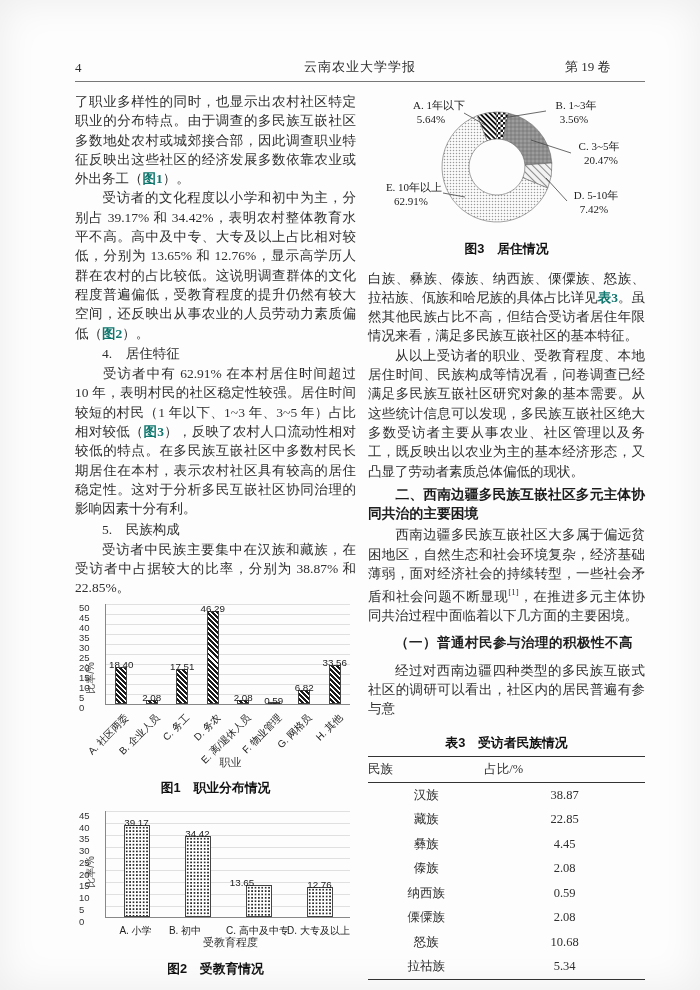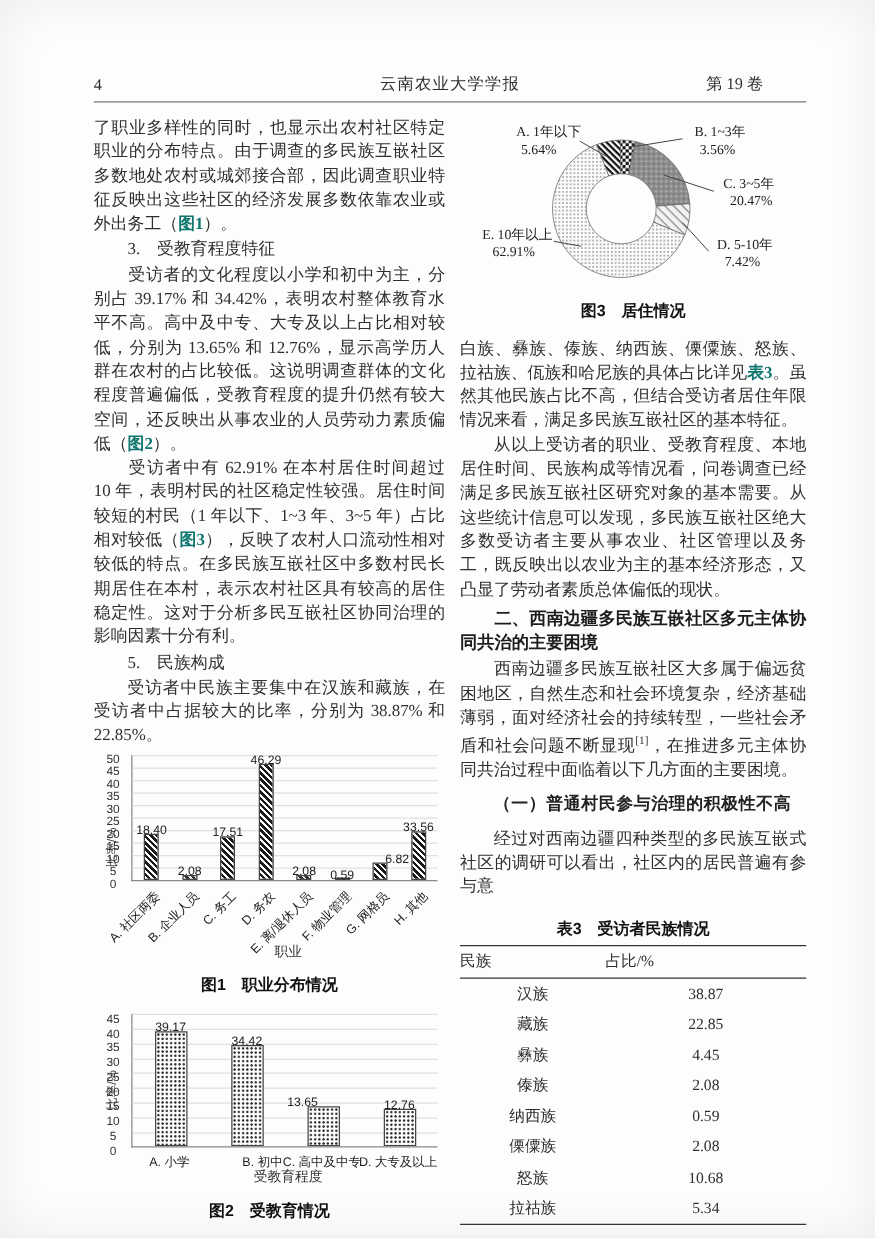--- a/index.html
+++ b/index.html
@@ -22,21 +22,21 @@
   .sec-h{font-weight:bold;color:#1c1c1c;margin:4px 0 2px;text-indent:2em;font-size:13.8px;}
   .sub-h{font-weight:bold;color:#222;margin:8px 0;text-indent:2em;letter-spacing:.5px;}
   sup{font-size:9px;}
   
   .fig{margin-top:10px;}
   .chart-wrap{position:relative;margin-left:30px;}
   .ylab{position:absolute;left:-30px;top:50%;transform:translateY(-50%) rotate(-90deg);
         font-size:10px;color:#444;white-space:nowrap;font-family:"Liberation Sans",sans-serif;}
   .plot{position:relative;width:244px;border-left:1px solid #888;border-bottom:1px solid #888;background:#fff0;}
   .grid{position:absolute;left:0;right:0;height:1px;background:#e0e0e0;}
-  .tick{position:absolute;left:-27px;width:23px;text-align:center;font-size:9.5px;color:#333;
+  .tick{position:absolute;left:-27px;width:23px;text-align:left;font-size:9.5px;color:#333;
         font-family:"Liberation Sans",sans-serif;}
   .bar{position:absolute;bottom:0;border:1px solid #444;box-sizing:border-box;}
   .hatch-diag{background:repeating-linear-gradient(45deg,#fff 0 1.6px,#1a1a1a 1.6px 3.6px);}
   .hatch-dots{background-color:#fff;background-image:radial-gradient(#2a2a2a .9px,transparent 1px);background-size:3.4px 3.4px;}
   .val{position:absolute;width:46px;text-align:center;font-size:9.8px;color:#222;
        font-family:"Liberation Sans",sans-serif;}
   .cat{position:absolute;font-size:10px;color:#222;font-family:"Liberation Sans",sans-serif;white-space:nowrap;}
   .cat-rot{width:95px;text-align:right;transform:rotate(-45deg);transform-origin:100% 0;}
   .cat-flat{text-align:center;}
   .catzone{position:relative;}
@@ -61,22 +61,22 @@
 <div class="page">
 
   <div class="hdr">
     <span class="pg">4</span>
     <span class="jt">云南农业大学学报</span>
     <span class="vol">第 19 卷</span>
   </div>
 
   <div class="col col-left">
     <p><span>了职业多样性的同时，也显示出农村社区特定职业的分布特点。由于调查的多民族互嵌社区多数地处农村或城郊接合部，因此调查职业特征反映出这些社区的经济发展多数依靠农业或外出务工（</span><a class="ref">图1</a><span>）。</span></p>
-    <p class="num-h">3.　受教育程度特征</p>
     <p><span class="indent-first" style="display:inline-block;width:2em;"></span><span>受访者的文化程度以小学和初中为主，分别占 39.17% 和 34.42%，表明农村整体教育水平不高。高中及中专、大专及以上占比相对较低，分别为 13.65% 和 12.76%，显示高学历人群在农村的占比较低。这说明调查群体的文化程度普遍偏低，受教育程度的提升仍然有较大空间，还反映出从事农业的人员劳动力素质偏低（</span><a class="ref">图2</a><span>）。</span></p>
+    <p class="num-h">4.　居住特征</p>
     <p><span style="display:inline-block;width:2em;"></span><span>受访者中有 62.91% 在本村居住时间超过 10 年，表明村民的社区稳定性较强。居住时间较短的村民（1 年以下、1~3 年、3~5 年）占比相对较低（</span><a class="ref">图3</a><span>），反映了农村人口流动性相对较低的特点。在多民族互嵌社区中多数村民长期居住在本村，表示农村社区具有较高的居住稳定性。这对于分析多民互嵌社区协同治理的影响因素十分有利。</span></p>
     <p class="num-h">5.　民族构成</p>
     <p class="ind">受访者中民族主要集中在汉族和藏族，在受访者中占据较大的比率，分别为 38.87% 和 22.85%。</p>
 
     <div class="fig" style="margin-top:6px;">
       <div class="chart-wrap">
         <span class="ylab">比率/%</span>
         <div class="plot" id="plot-fig1" style="height: 100px; width: 244px;">
             <div class="tick" style="top: 94.5px;">0</div>
             <div class="grid" style="top: 90px;"></div>
@@ -105,21 +105,21 @@
             <div class="val" style="left: 22.75px; top: 83.84px;">2.08</div>
             <div class="bar hatch-diag" style="left: 70.25px; width: 12px; height: 35.02px;"></div>
             <div class="val" style="left: 53.25px; top: 52.98px;">17.51</div>
             <div class="bar hatch-diag" style="left: 100.75px; width: 12px; height: 92.58px;"></div>
             <div class="val" style="left: 83.75px; top: -4.58px;">46.29</div>
             <div class="bar hatch-diag" style="left: 131.25px; width: 12px; height: 4.16px;"></div>
             <div class="val" style="left: 114.25px; top: 83.84px;">2.08</div>
             <div class="bar hatch-diag" style="left: 161.75px; width: 12px; height: 1.18px;"></div>
             <div class="val" style="left: 144.75px; top: 86.82px;">0.59</div>
             <div class="bar hatch-diag" style="left: 192.25px; width: 12px; height: 13.64px;"></div>
-            <div class="val" style="left: 175.25px; top: 74.36px; text-align: right;">6.82</div>
+            <div class="val" style="left: 175.25px; top: 74.36px;">6.82</div>
             <div class="bar hatch-diag" style="left: 222.75px; width: 12px; height: 39.16px;"></div>
             <div class="val" style="left: 205.75px; top: 48.84px;">33.56</div>
           </div>
         <div class="catzone" id="cats-fig1" style="height:48px;">
             <span class="cat cat-rot" style="left: -79.75px; top: 4px;">A. 社区两委</span>
             <span class="cat cat-rot" style="left: -49.25px; top: 4px;">B. 企业人员</span>
             <span class="cat cat-rot" style="left: -18.75px; top: 4px;">C. 务工</span>
             <span class="cat cat-rot" style="left: 11.75px; top: 4px;">D. 务农</span>
             <span class="cat cat-rot" style="left: 42.25px; top: 4px;">E. 离/退休人员</span>
             <span class="cat cat-rot" style="left: 72.75px; top: 4px;">F. 物业管理</span>
@@ -158,21 +158,21 @@
             <div class="val" style="left: 7.5px; top: 1.73289px;">39.17</div>
             <div class="bar hatch-dots" style="left: 78.5px; width: 26px; height: 81.0782px;"></div>
             <div class="val" style="left: 68.5px; top: 12.9218px;">34.42</div>
             <div class="bar hatch-dots" style="left: 139.5px; width: 26px; height: 32.1533px;"></div>
             <div class="val" style="left: 113px; top: 61.8467px;">13.65</div>
             <div class="bar hatch-dots" style="left: 200.5px; width: 26px; height: 30.0569px;"></div>
             <div class="val" style="left: 190.5px; top: 63.9431px;">12.76</div>
           </div>
         <div class="catzone" id="cats-fig2" style="height:15px;">
             <span class="cat cat-flat" style="left: -7.5px; top: 3px; width: 76px;">A. 小学</span>
-            <span class="cat cat-flat" style="left: 67px; top: 3px; width: 76px;">B. 初中</span>
+            <span class="cat cat-flat" style="left: 42px; top: 3px; width: 76px;">B. 初中</span>
             <span class="cat cat-flat" style="left: 114.5px; top: 3px; width: 76px;">C. 高中及中专</span>
             <span class="cat cat-flat" style="left: 175.5px; top: 3px; width: 76px;">D. 大专及以上</span>
           </div>
       </div>
       <div class="xlab">受教育程度</div>
       <div class="caption">图2　受教育情况</div>
     </div>
   </div>
 
   <div class="col col-right">

